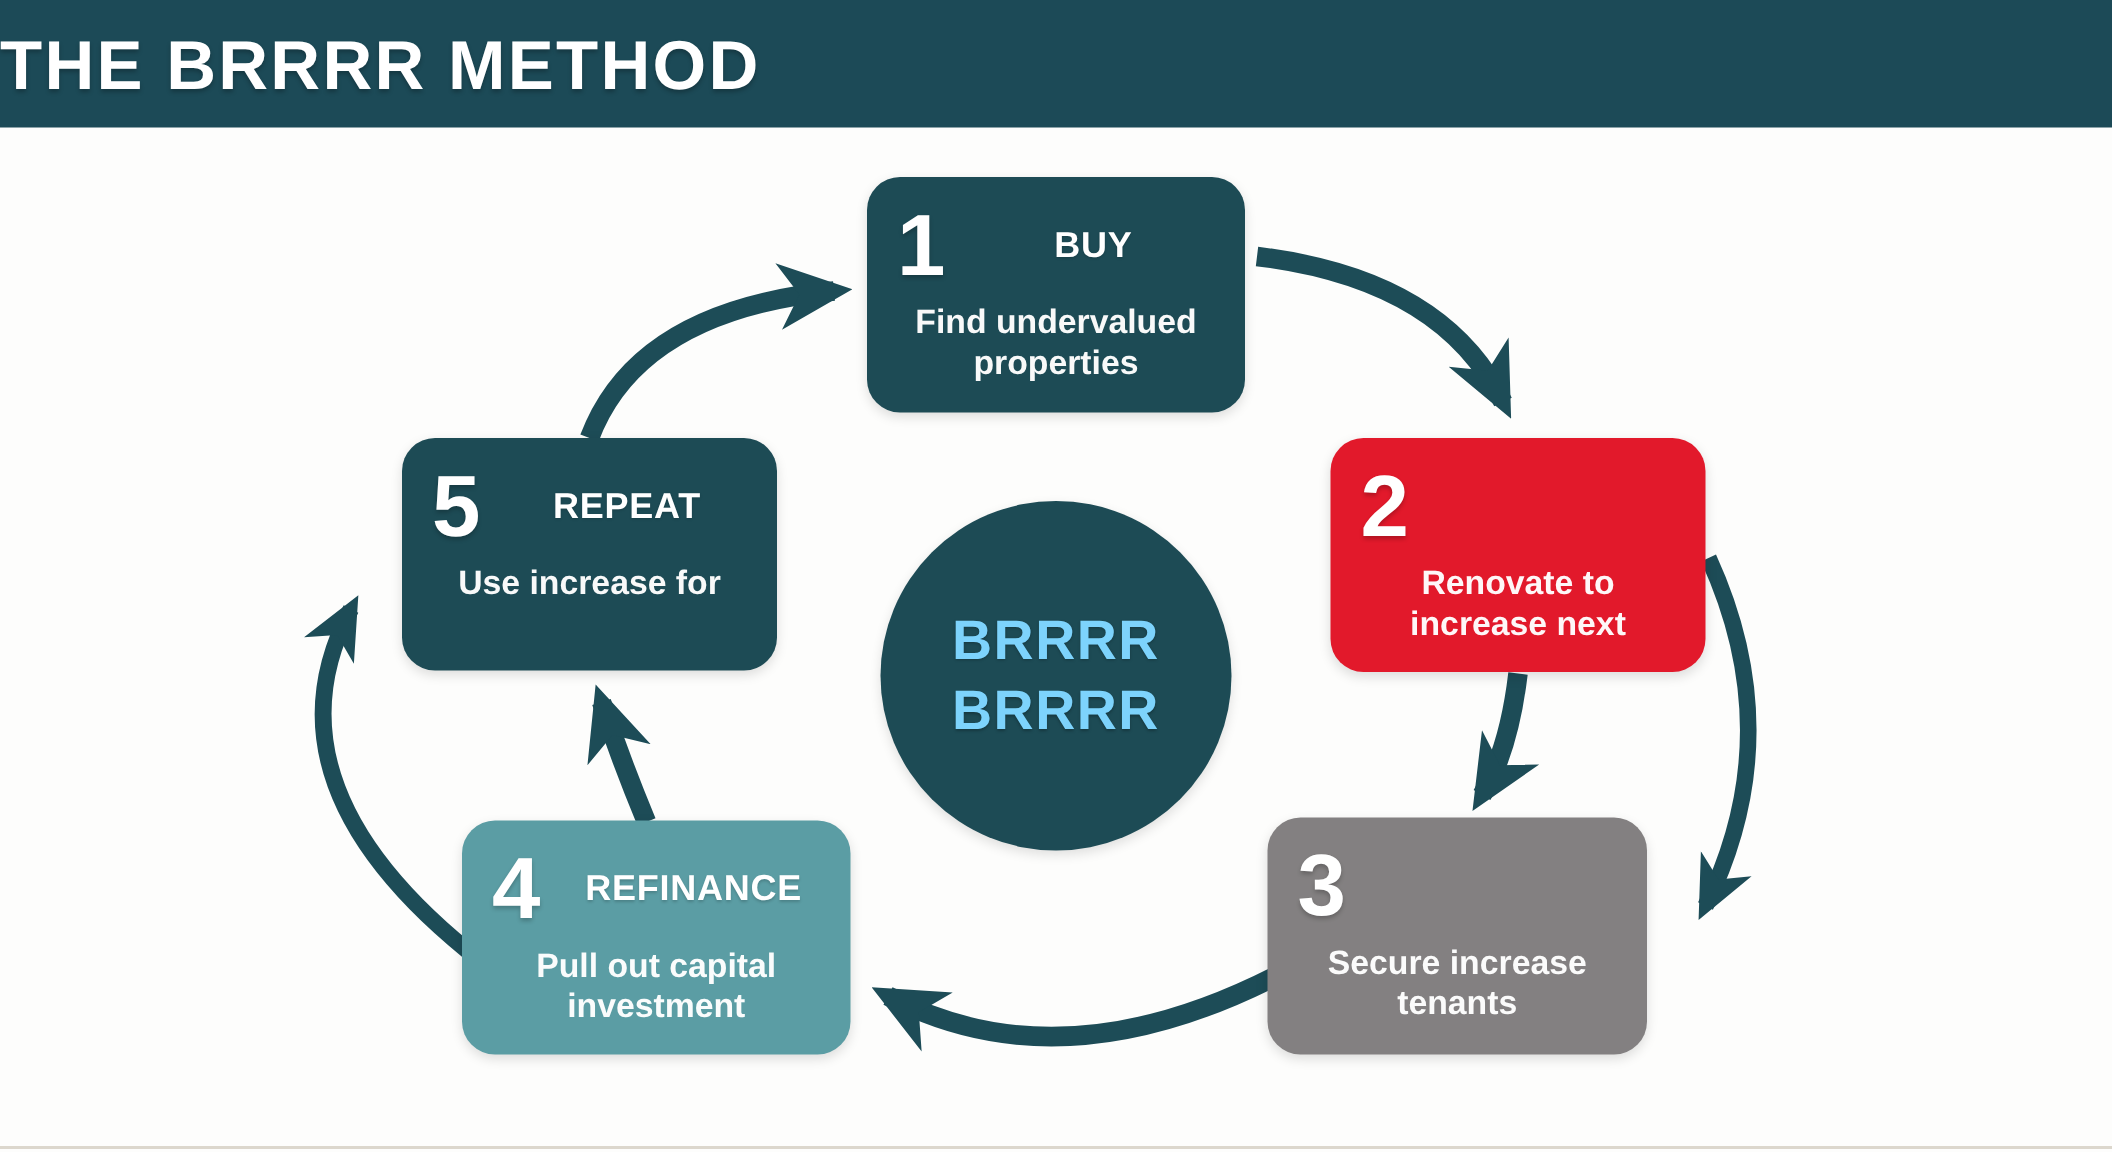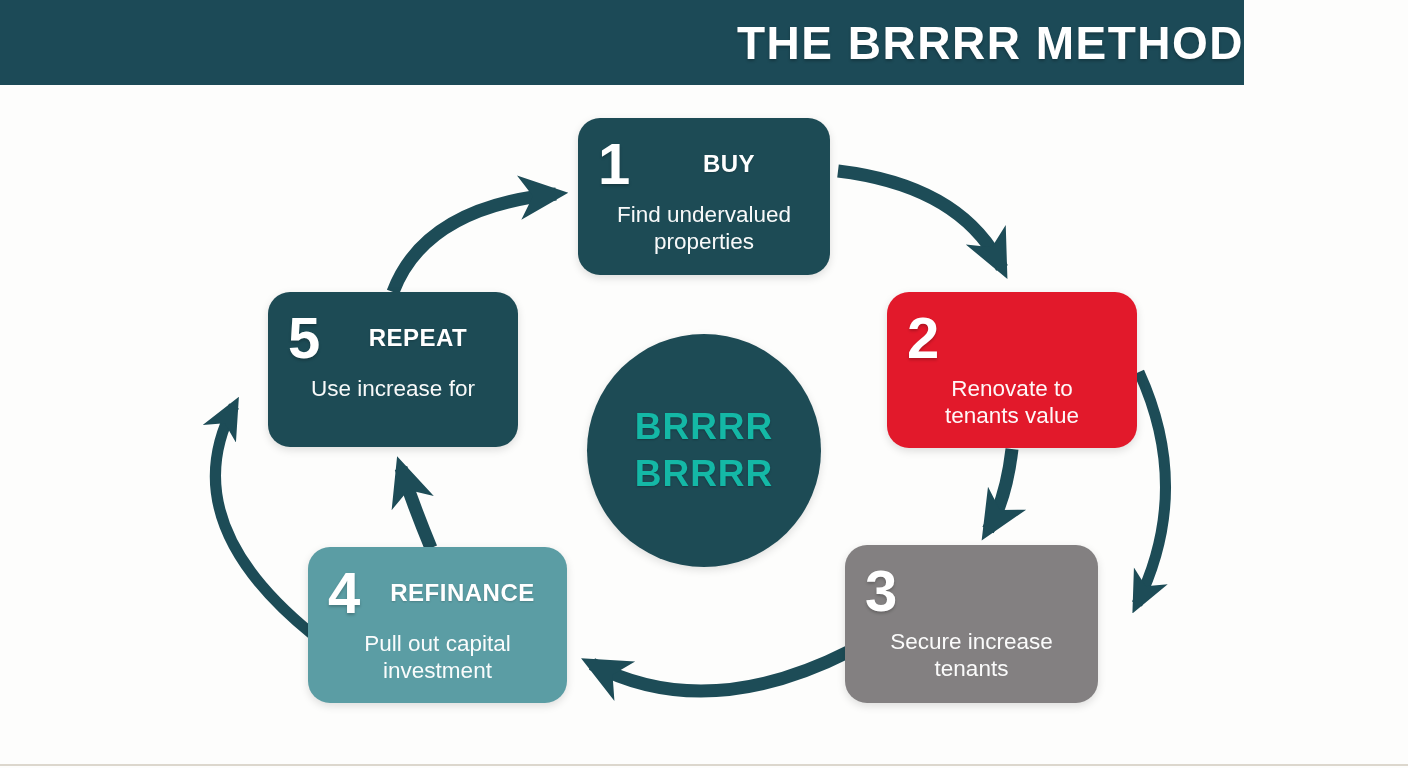--- a/index.html
+++ b/index.html
@@ -6,23 +6,23 @@
   html, body { width: 1408px; height: 768px; }
   body {
     position: relative;
     background: #fdfdfc;
     font-family: "Liberation Sans", "DejaVu Sans", sans-serif;
     overflow: hidden;
   }
 
   
   .header-bar {
-    position: absolute; left: 0; top: 0; width: 1244px; height: 85px;
+    position: absolute; left: 0; top: 0; width: 1408px; height: 85px;
     background: var(--color-header_bg);
-    display: flex; align-items: center; justify-content: flex-end;
+    display: flex; align-items: center; justify-content: flex-start;
   }
   .header-title {
     color: #ffffff; font-size: 46px; font-weight: bold; letter-spacing: 1.5px;
     text-shadow: 0 2px 3px rgba(0,0,0,0.25);
   }
 
   
   .arrows-svg { position: absolute; left: 0; top: 0; width: 1408px; height: 768px; }
   .arrows-svg path.arrow { fill: none; stroke: var(--color-arrow); }
   .arrows-svg .w13 { stroke-width: 13; }
@@ -31,21 +31,21 @@
 
   
   .center-circle {
     position: absolute; left: 587px; top: 334px; width: 234px; height: 233px;
     border-radius: 50%;
     background: var(--color-dark_teal);
     display: flex; flex-direction: column; align-items: center; justify-content: center;
     box-shadow: 0 3px 8px rgba(0,0,0,0.12);
   }
   .center-line {
-    color: #14b8a6; font-size: 37px; font-weight: bold; letter-spacing: 1px;
+    color: #7dd3fc; font-size: 37px; font-weight: bold; letter-spacing: 1px;
     line-height: 1.25; text-shadow: 0 1px 2px rgba(0,0,0,0.25);
   }
 
   
   .step {
     position: absolute; border-radius: 22px; color: #ffffff;
     padding-top: 16px; box-shadow: 0 3px 8px rgba(0,0,0,0.13);
   }
   .step-1 { left: 578px; top: 118px; width: 252px; height: 157px; }
   .step-2 { left: 887px; top: 292px; width: 250px; height: 156px; }
@@ -61,20 +61,21 @@
     text-shadow: 0 2px 3px rgba(0,0,0,0.22);
   }
   .step-title {
     flex: 1; text-align: center; font-size: 24px; font-weight: bold;
     letter-spacing: 0.5px; white-space: nowrap;
     text-shadow: 0 1px 2px rgba(0,0,0,0.18);
   }
   .step-desc {
     margin-top: 8px; text-align: center; font-size: 22.5px; line-height: 1.18;
     color: rgba(255,255,255,0.97);
+    font-weight: bold;
   }
 
   
   .bottom-divider {
     position: absolute; left: 0; bottom: 2px; width: 1408px; height: 2px;
     background: #d6d0c4; opacity: 0.85;
   }
 </style>
 </head>
 <body>
@@ -113,21 +114,21 @@
     <div>properties</div>
   </div>
 </div>
 
 <div class="step step-2" style="background-color: rgb(226, 25, 43);">
   <div class="step-head">
     <span class="step-number">2</span>
   </div>
   <div class="step-desc">
     <div>Renovate to</div>
-    <div>tenants value</div>
+    <div>increase next</div>
   </div>
 </div>
 
 <div class="step step-3" style="background-color: rgb(131, 128, 129);">
   <div class="step-head">
     <span class="step-number">3</span>
   </div>
   <div class="step-desc">
     <div>Secure increase</div>
     <div>tenants</div>

